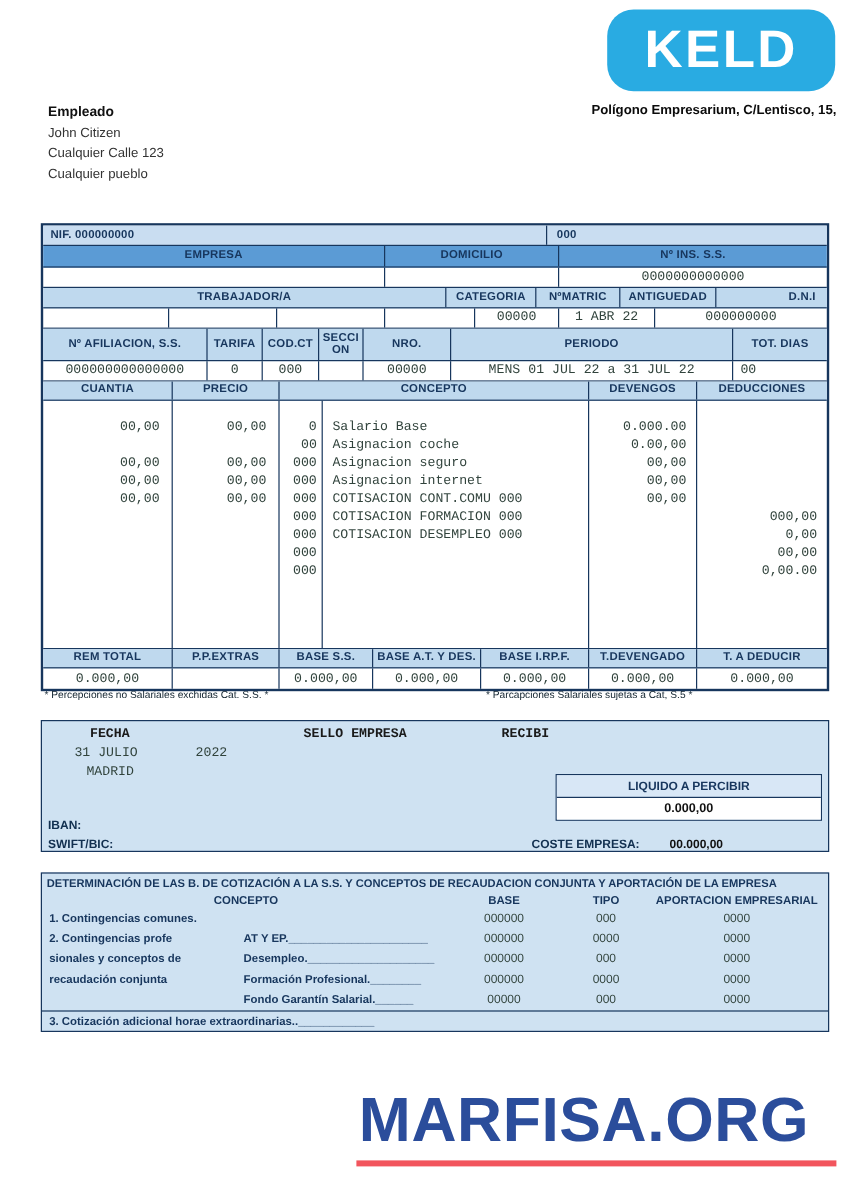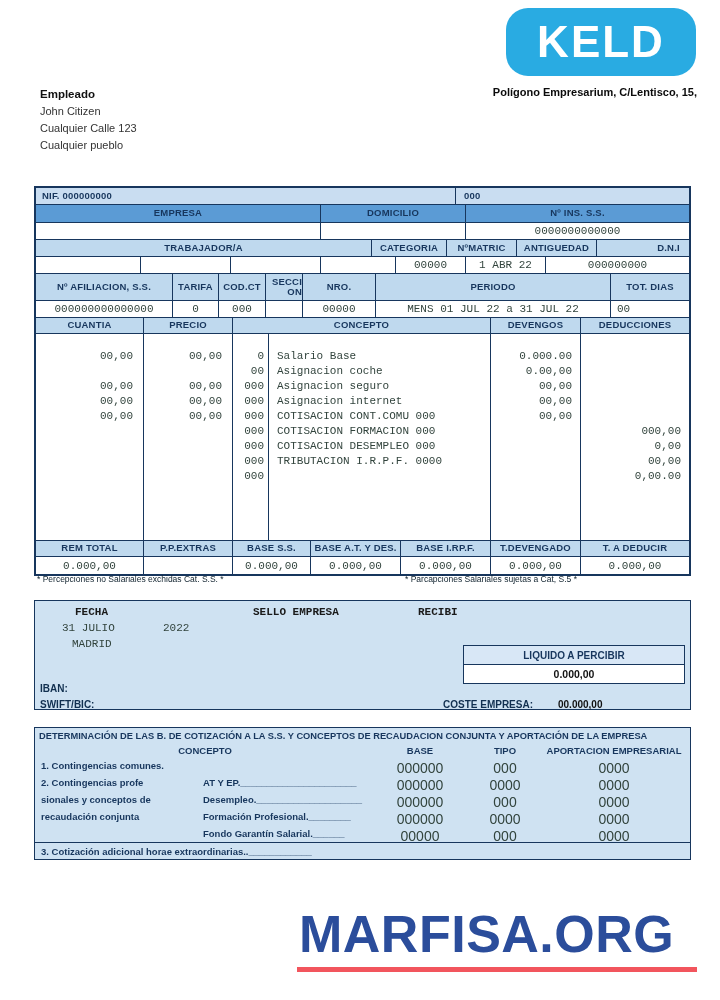--- a/index.html
+++ b/index.html
@@ -8,37 +8,37 @@
   .abs{position:absolute}
   
   .tbl{position:absolute;left:34px;width:657px;border:2px solid #17365d;background:#fff}
   .row{display:flex;width:100%;border-bottom:1px solid #17365d}
   .row:last-child{border-bottom:none}
   .cell{border-right:1px solid #17365d;display:flex;align-items:center;justify-content:center;overflow:hidden;flex:none}
   .cell:last-child{border-right:none}
   .hb{background:#5b9bd5}
   .hl{background:#bfd9ee}
   .nifbg{background:#c9ddf1}
-  .ht{font-weight:bold;font-size:9.5px;color:#17365d;letter-spacing:.2px;text-align:right;line-height:1.1}
+  .ht{font-weight:bold;font-size:9.5px;color:#17365d;letter-spacing:.2px;text-align:center;line-height:1.1}
   .mono{font-family:"Liberation Mono","DejaVu Sans Mono",monospace;font-size:11px;color:#31433c}
   .left{justify-content:flex-start}
   .bodyrow{height:207px;align-items:stretch}
   .bcol{padding-top:15px}
   .bcol .bl{height:15px;line-height:15px;font-family:"Liberation Mono","DejaVu Sans Mono",monospace;font-size:11px;color:#31433c;white-space:pre;overflow:hidden}
   .ra .bl{text-align:right}
   .la .bl{text-align:left}
   .fnote{font-weight:normal;font-size:8.5px;color:#10222e}
   
   .panel{position:absolute;left:34px;width:657px;background:#cfe2f2;border:1px solid #17365d}
   .rlabel{font-family:"Liberation Mono","DejaVu Sans Mono",monospace;font-weight:bold;font-size:11px;color:#1a1a1a;position:absolute;white-space:pre}
   .rtext{font-family:"Liberation Mono","DejaVu Sans Mono",monospace;font-size:11px;color:#31433c;position:absolute;white-space:pre}
   .blabel{font-weight:bold;font-size:10px;color:#123050;position:absolute}
   
   .dt{font-weight:bold;font-size:9.3px;color:#17365d;position:absolute;white-space:nowrap}
-  .dnum{font-size:14px;color:#31433c;position:absolute;text-align:center}
+  .dnum{font-size:10px;color:#31433c;position:absolute;text-align:center}
   .dlbl{font-weight:bold;font-size:9.5px;color:#17365d;position:absolute;white-space:nowrap}
   
   .keld{position:absolute;left:506px;top:8px;width:190px;height:68px;background:#29abe2;border-radius:22px;display:flex;align-items:center;justify-content:center}
   .keld span{color:#fff;font-weight:bold;font-size:44px;letter-spacing:2px}
   .marfisa{position:absolute;left:299px;top:904px;font-size:52px;font-weight:bold;color:#2b4d9b;letter-spacing:.5px}
   .redbar{position:absolute;left:297px;top:967px;width:400px;height:5px;background:#f2555d}
 </style>
 </head>
 <body>
 
@@ -223,21 +223,20 @@
         <div class="bl">000</div>
       </div>
     <div class="cell bcol la" style="width:222px;display:block;padding-left:8px">
         <div class="bl">Salario Base</div>
         <div class="bl">Asignacion coche</div>
         <div class="bl">Asignacion seguro</div>
         <div class="bl">Asignacion internet</div>
         <div class="bl">COTISACION CONT.COMU 000</div>
         <div class="bl">COTISACION FORMACION 000</div>
         <div class="bl">COTISACION DESEMPLEO 000</div>
-        <div class="bl">TRIBUTACION I.R.P.F. 0000</div>
       </div>
     <div class="cell bcol ra" style="width:90px;display:block;padding-right:8px">
         <div class="bl">0.000.00</div>
         <div class="bl">0.00,00</div>
         <div class="bl">00,00</div>
         <div class="bl">00,00</div>
         <div class="bl">00,00</div>
         <div class="bl"></div>
         <div class="bl"></div>
         <div class="bl"></div>

